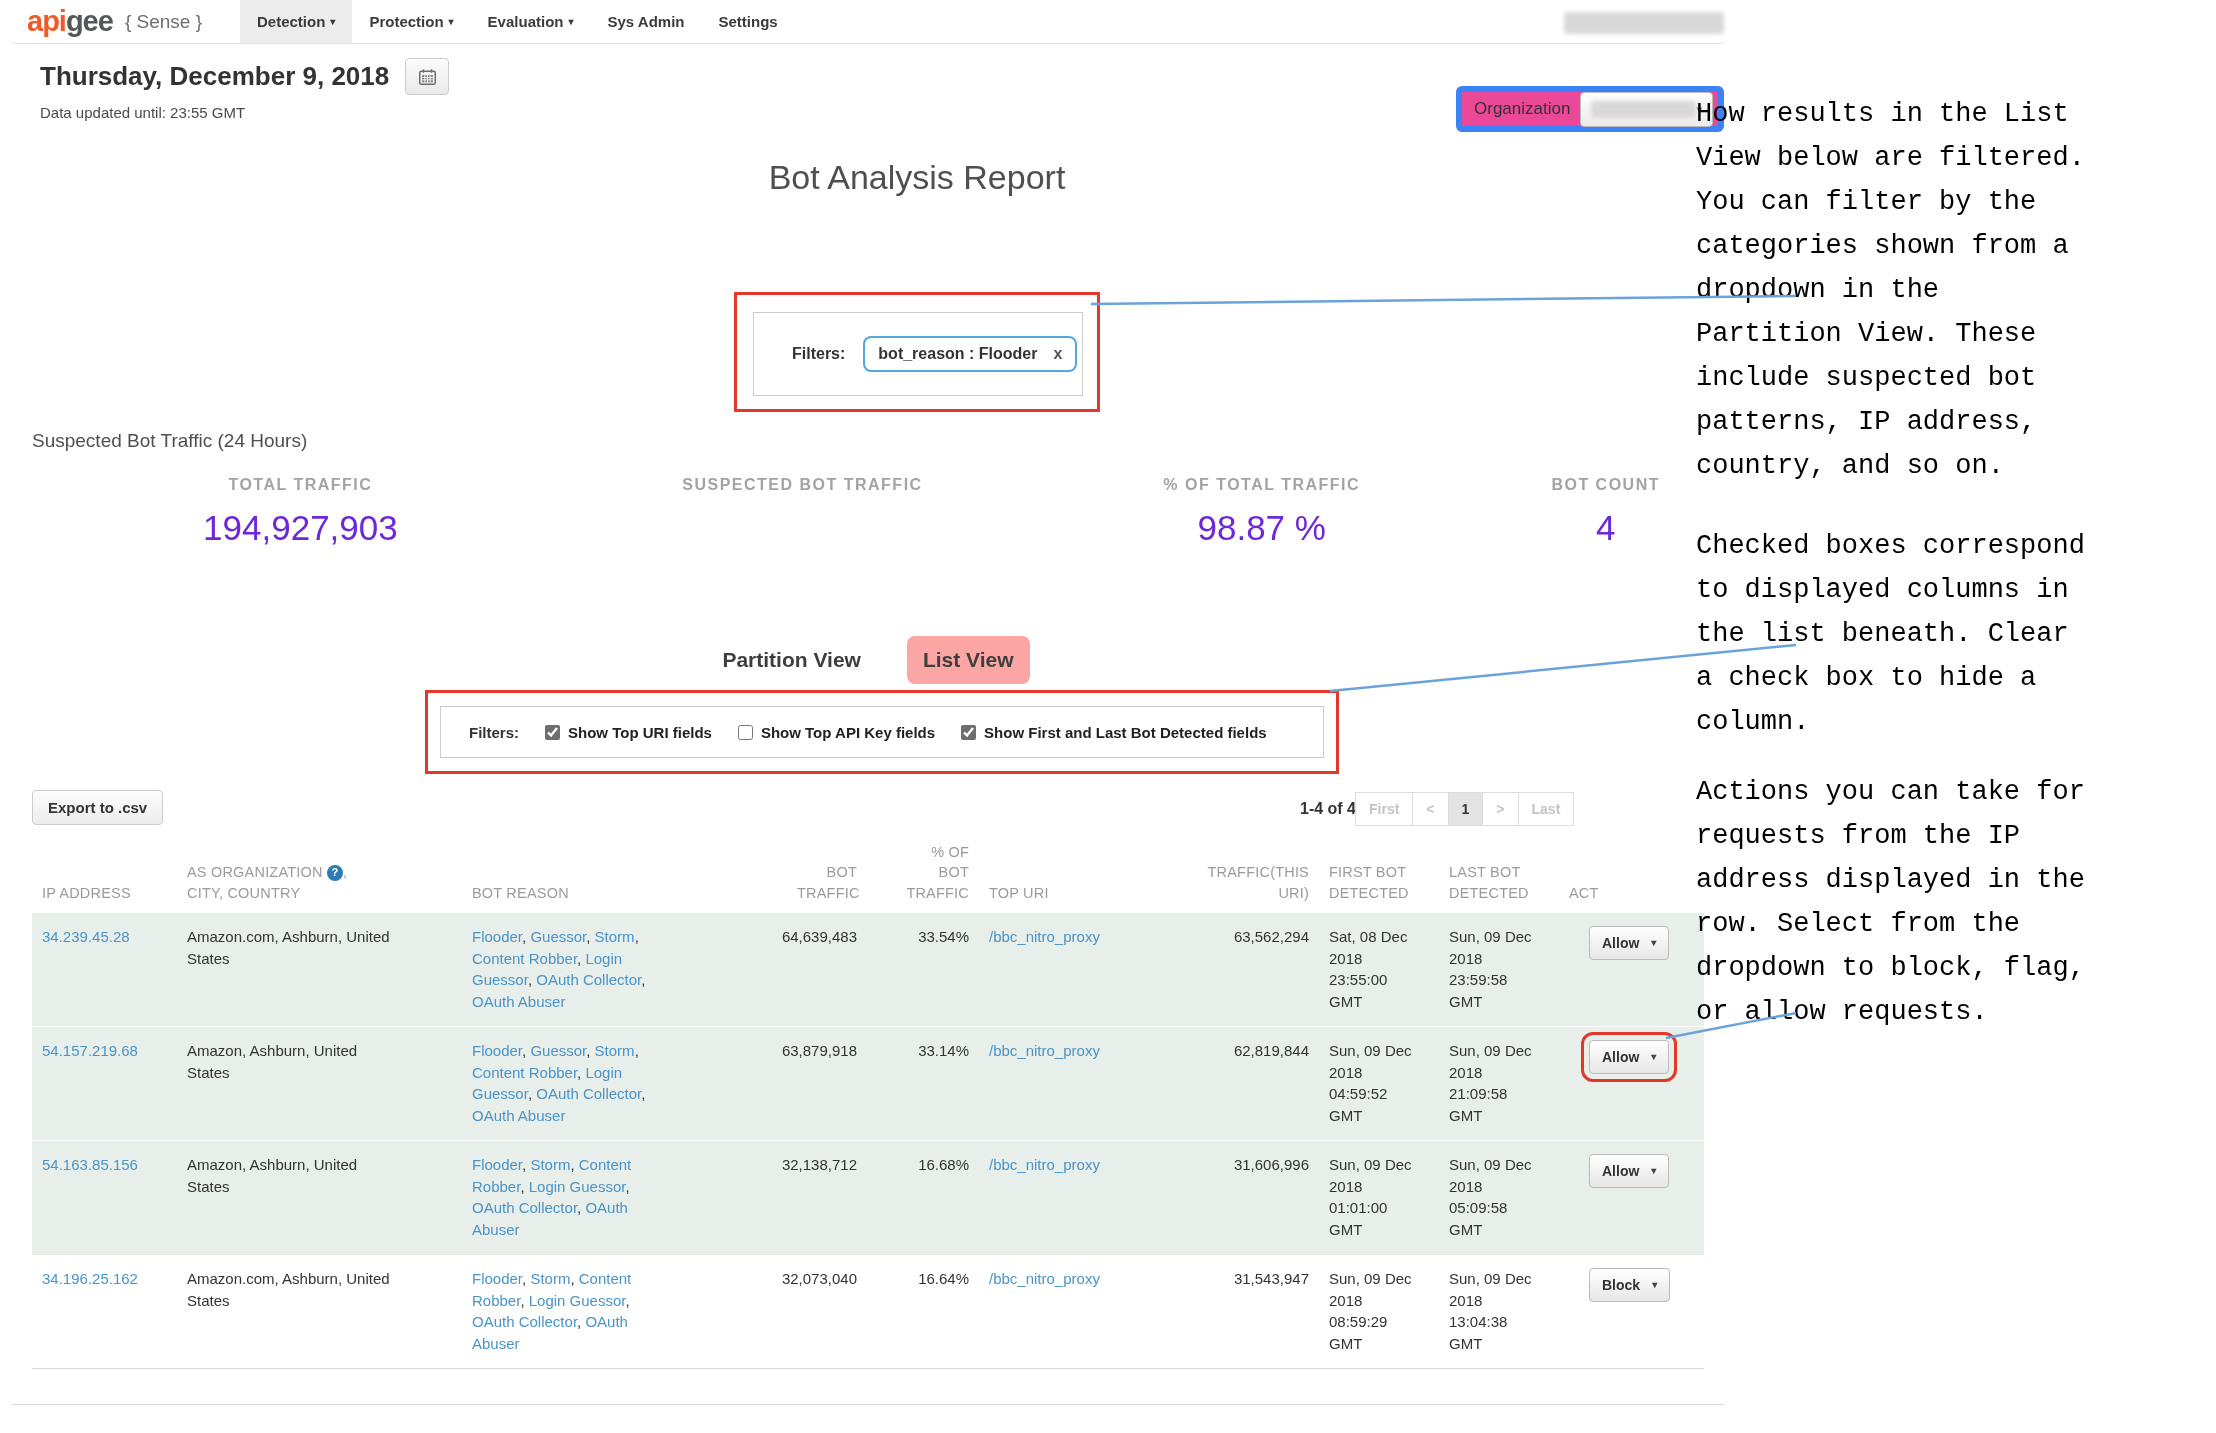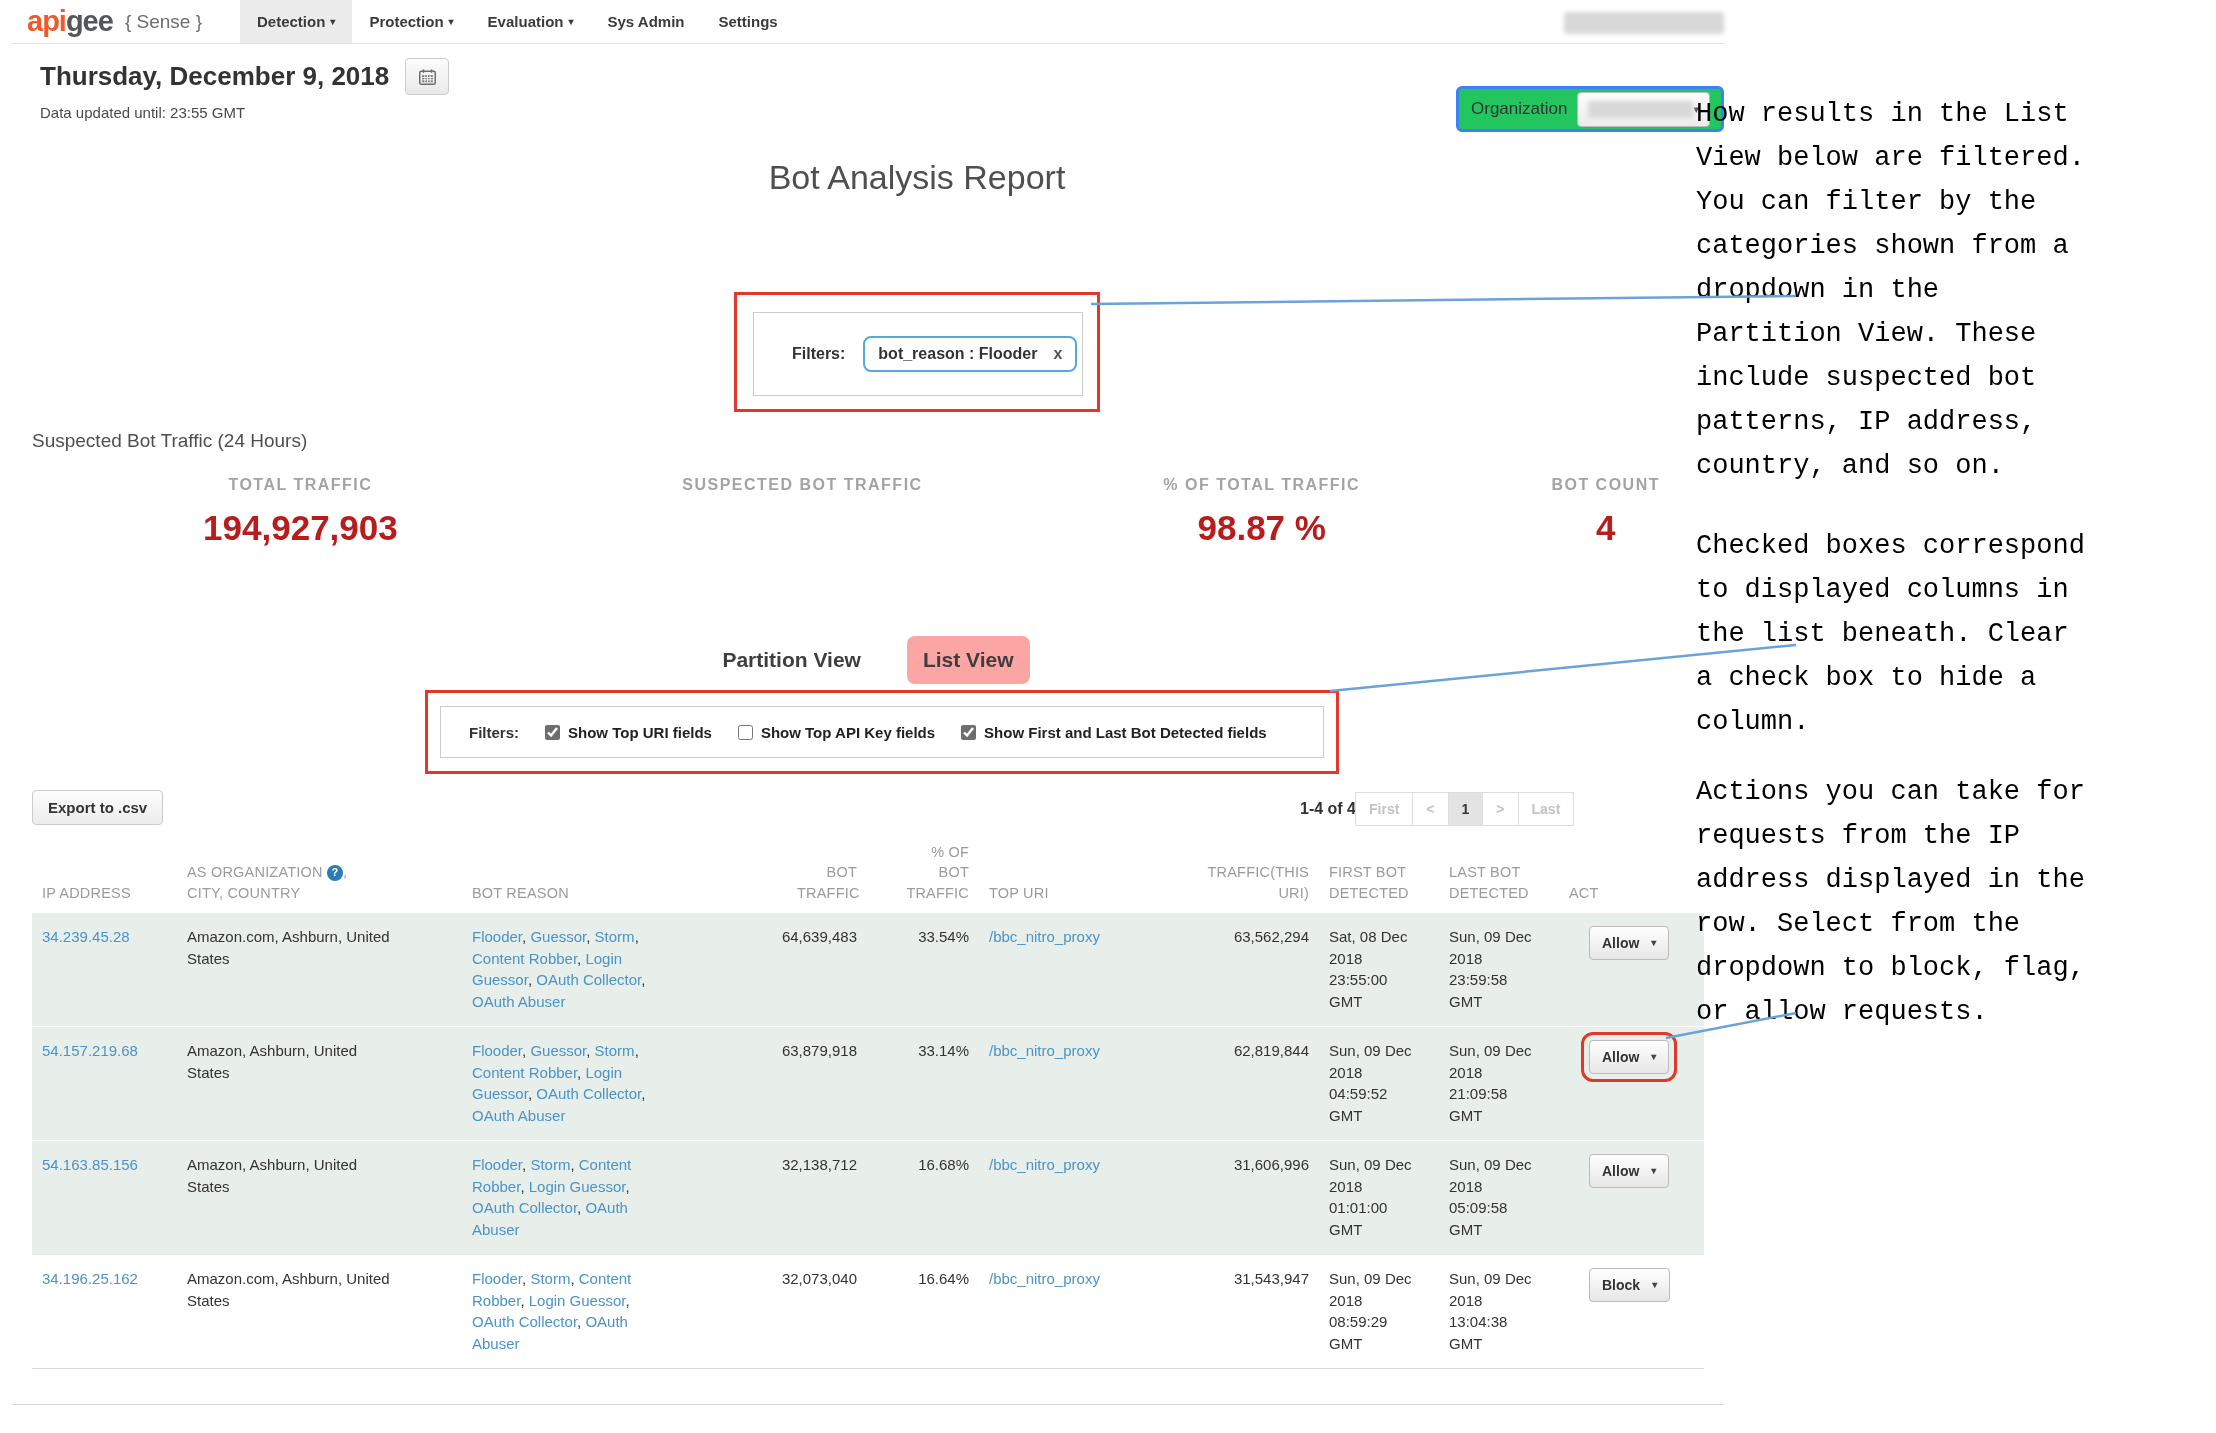--- a/index.html
+++ b/index.html
@@ -19,21 +19,21 @@
   .nav-item.active{background:#ececec;}
   .redact{background:#d8d8d8;filter:blur(2px);border-radius:3px;}
   .nav-redact{position:absolute;left:1552px;top:12px;width:160px;height:22px;}
 
   
   .date-block{position:absolute;left:28px;top:58px;}
   .date-row{display:flex;align-items:center;}
   .date-text{font-size:26px;font-weight:600;color:#333;}
   .cal-btn{margin-left:16px;width:42px;height:35px;border:1px solid #ccc;border-radius:4px;background:linear-gradient(#fcfcfc,#e9e9e9);display:flex;align-items:center;justify-content:center;cursor:pointer;}
   .updated{margin-top:9px;font-size:15px;color:#4a4a4a;}
-  .org-box{position:absolute;left:1444px;top:86px;width:268px;height:46px;border:3px solid #3b82f6;border-radius:6px;display:flex;align-items:center;gap:10px;padding:0 12px;box-sizing:border-box;background:#22c55e;}
+  .org-box{position:absolute;left:1444px;top:86px;width:268px;height:46px;border:6px solid #3b82f6;border-radius:6px;display:flex;align-items:center;gap:10px;padding:0 12px;box-sizing:border-box;background:#ec4899;}
   .org-label{font-size:17px;color:#333;}
   .org-select{flex:1;height:33px;border:1px solid #bbb;border-radius:4px;background:linear-gradient(#fdfdfd,#ececec);display:flex;align-items:center;justify-content:space-between;padding:0 10px;cursor:pointer;}
   .org-redact{width:105px;height:17px;}
   .org-caret{font-size:11px;color:#555;}
 
   
   .report-title{position:absolute;left:0;top:158px;width:1810px;text-align:center;font-size:34px;color:#4f4f4f;font-weight:400;}
   .tab-group{position:absolute;left:0;top:243px;width:1810px;display:flex;justify-content:center;}
   .tab-btn{border:1px solid #ccc;border-left-width:0;background:linear-gradient(#fff,#f1f1f1);padding:7px 15px;font-size:15px;font-weight:600;color:#3c3c3c;cursor:pointer;font-family:inherit;}
   .tab-btn:first-child{border-left-width:1px;border-radius:4px 0 0 4px;}
@@ -48,21 +48,21 @@
   .filter-pill{border:2px solid #55a8dc;border-radius:8px;padding:7px 13px;display:flex;align-items:center;gap:16px;font-size:16px;font-weight:700;color:#333;background:#fff;}
   .pill-x{color:#555;font-weight:700;font-size:16px;cursor:pointer;line-height:1;}
 
   
   .stats{position:absolute;left:20px;top:430px;width:1692px;}
   .stats-heading{font-size:19px;color:#4f4f4f;}
   .stats-row{display:flex;margin-top:24px;}
   .stat{text-align:center;}
   .stat-0{width:540px;}.stat-1{width:470px;}.stat-2{width:454px;}.stat-3{width:238px;}
   .stat-label{font-size:16px;color:#a3a3a3;letter-spacing:1.5px;font-weight:600;}
-  .stat-value{margin-top:14px;font-size:35px;font-weight:700;color:#b91c1c;}
+  .stat-value{margin-top:14px;font-size:35px;font-weight:400;color:#6d28d9;}
 
   
   .views{position:absolute;left:0;top:636px;width:1712px;display:flex;justify-content:center;align-items:center;gap:30px;}
   .view-tab{font-size:21px;font-weight:700;color:#3e3e3e;cursor:pointer;padding:12px 16px;border-radius:8px;}
   .view-tab.active{background:#fca5a5;}
 
   
   .redbox-2{left:413px;top:690px;width:914px;height:84px;}
   .listfilter-inner{position:absolute;left:12px;top:13px;right:12px;bottom:13px;border:1px solid #ccc;background:#fff;display:flex;align-items:center;padding-left:28px;gap:26px;}
   .lf-label{font-size:15px;font-weight:700;color:#333;}

